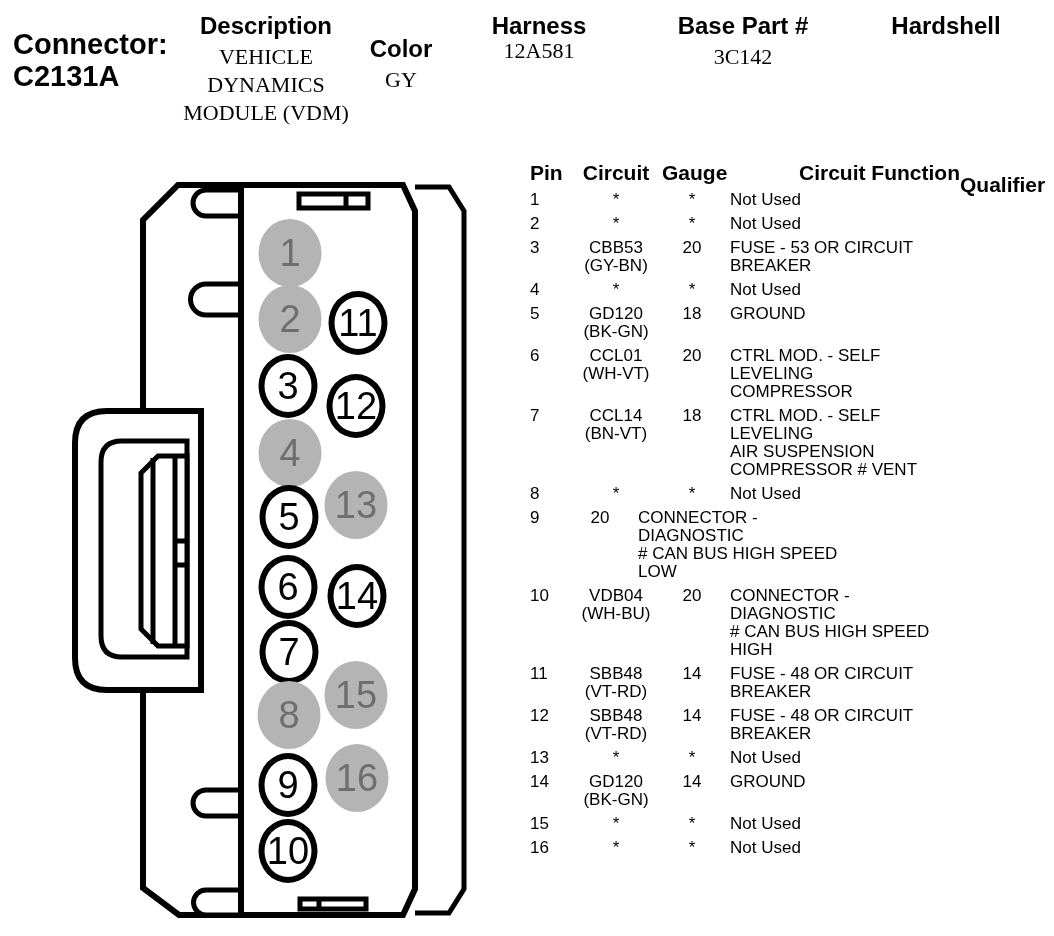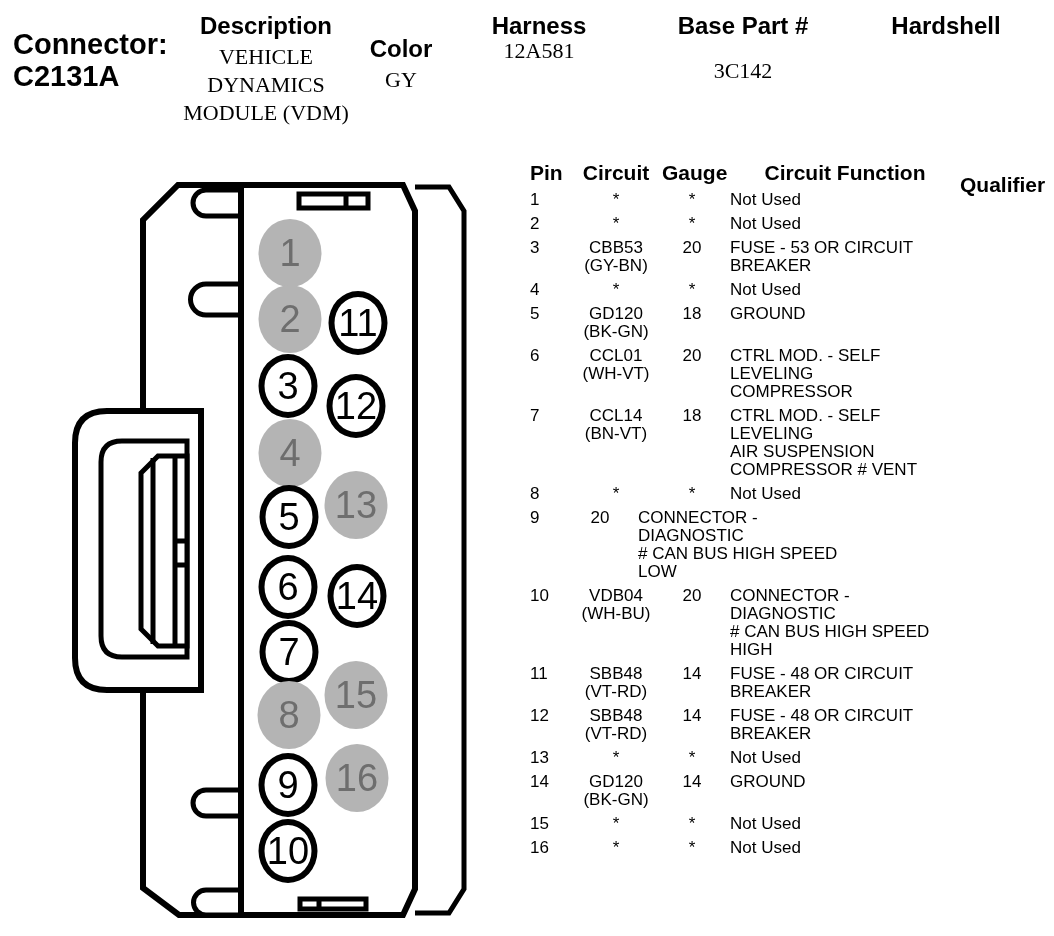--- a/index.html
+++ b/index.html
@@ -22,21 +22,21 @@
   .hdr-col { position: absolute; text-align: center; }
   .hdr-label { font-size: 24px; font-weight: bold; line-height: 22px; }
   .hdr-value { font-size: 22px; line-height: 28px; white-space: pre-line; font-family: Liberation Serif, serif; }
   .col-description { left: 181px; top: 15px; width: 170px; }
   .col-description .hdr-value { margin-top: 6px; }
   .col-color { left: 361px; top: 38px; width: 80px; }
   .col-color .hdr-value { margin-top: 6px; }
   .col-harness { left: 484px; top: 15px; width: 110px; }
   .col-harness .hdr-value { }
   .col-basepart { left: 673px; top: 15px; width: 140px; }
-  .col-basepart .hdr-value { margin-top: 20px; }
+  .col-basepart .hdr-value { margin-top: 6px; }
   .col-hardshell { left: 886px; top: 15px; width: 120px; }
 
   
   .figure { position: absolute; left: 0; top: 0; width: 1054px; height: 936px; }
   .figure svg { position: absolute; left: 0; top: 0; }
   .pin {
     position: absolute;
     transform: translate(-50%, -50%);
     display: flex; align-items: center; justify-content: center;
     font-size: 38px; line-height: 1;
@@ -55,21 +55,21 @@
   
   .pin-table { position: absolute; left: 530px; top: 161px; width: 514px; }
   .pt-header { display: flex; font-size: 21px; font-weight: bold; line-height: 24px; }
   .pt-rows { position: absolute; left: 0; top: 30px; width: 514px; }
   .pt-row { display: flex; font-size: 17px; line-height: 18px; margin-bottom: 6px; }
   .c-pin { width: 40px; text-align: left; flex: none; }
   .c-circuit { width: 92px; text-align: center; flex: none; white-space: pre-line; }
   .c-gauge { width: 60px; text-align: center; flex: none; }
   .c-func { width: 230px; margin-left: 8px; text-align: left; flex: none; white-space: pre-line; }
   .c-qual { width: 84px; text-align: center; flex: none; margin-top: 12px; }
-  .pt-header .c-func { text-align: center; }
+  .pt-header .c-func { text-align: right; }
 </style>
 </head>
 <body>
 
 <div class="page">
 
   <div class="conn-title">
     <div>Connector:</div>
     <div>C2131A</div>
   </div>

